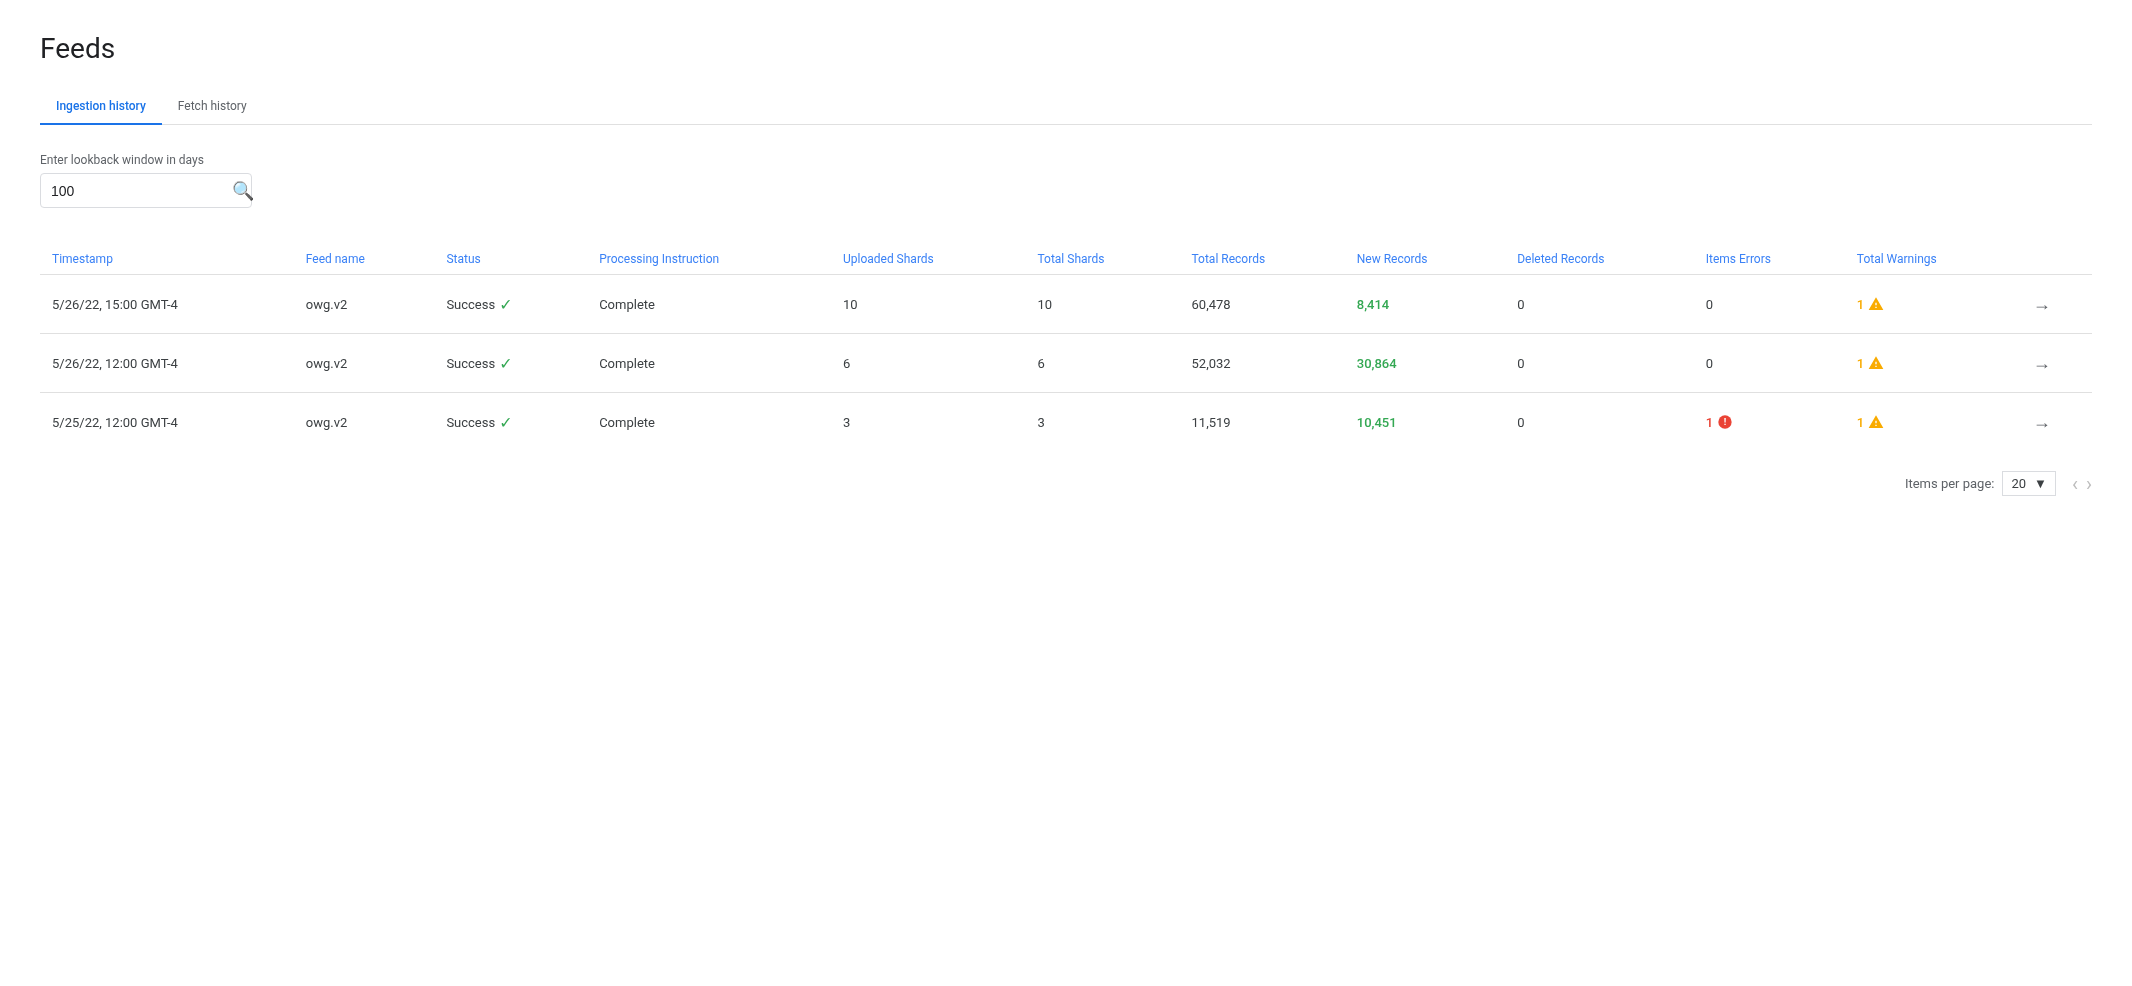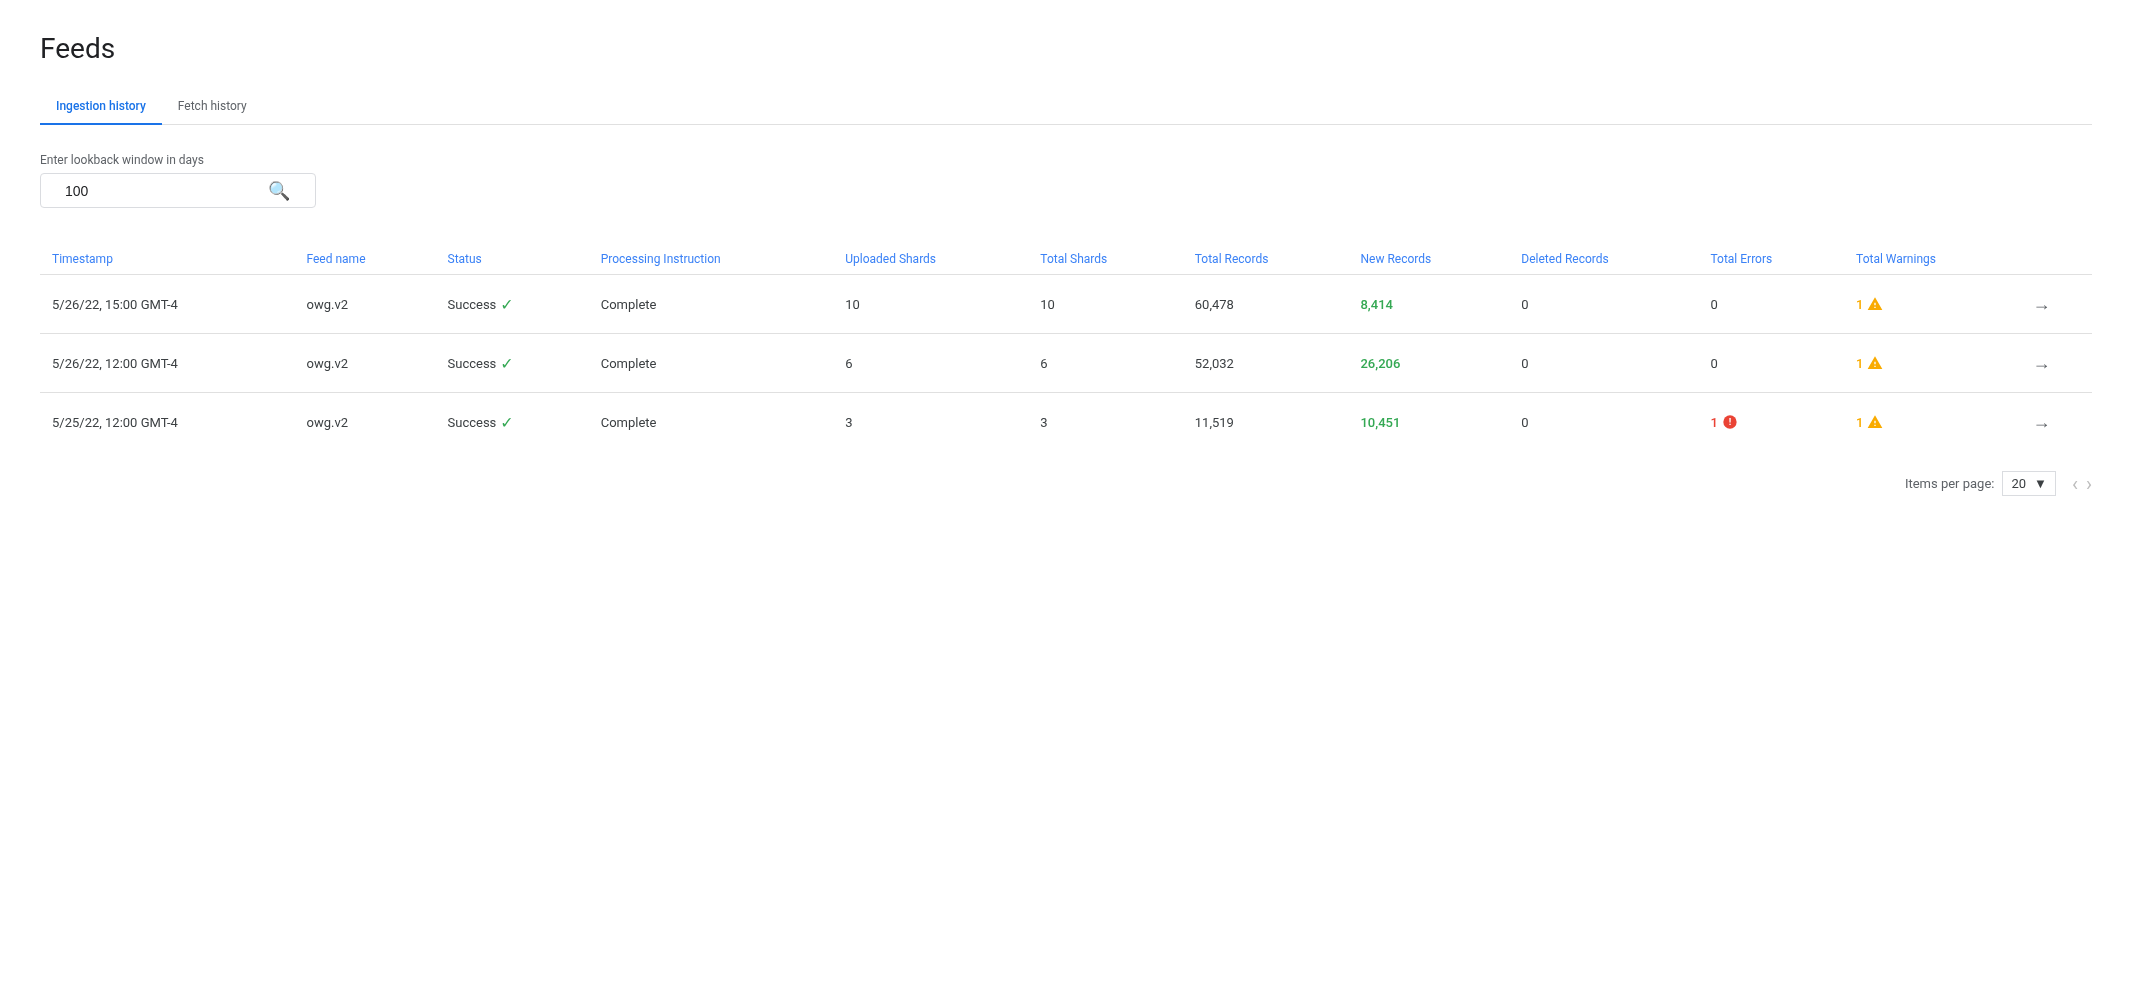--- a/index.html
+++ b/index.html
@@ -38,22 +38,22 @@
     .lookback-label {
       font-size: 12px;
       color: #5f6368;
       margin-bottom: 6px;
     }
     .search-box {
       display: flex;
       align-items: center;
       border: 1px solid #dadce0;
       border-radius: 4px;
-      width: 276px;
-      padding: 6px 24px;
+      width: 212px;
+      padding: 6px 10px;
       margin-bottom: 36px;
     }
     .search-box input {
       border: none;
       outline: none;
       font-size: 14px;
       color: #202124;
       flex: 1;
       background: transparent;
     }
@@ -186,21 +186,21 @@
     <tr>
       <th>Timestamp</th>
       <th>Feed name</th>
       <th>Status</th>
       <th>Processing Instruction</th>
       <th>Uploaded Shards</th>
       <th>Total Shards</th>
       <th>Total Records</th>
       <th>New Records</th>
       <th>Deleted Records</th>
-      <th>Total Errors</th>
+      <th>Items Errors</th>
       <th>Total Warnings</th>
       <th></th>
     </tr>
   </thead>
   <tbody id="table-body">
   <tr>
     <td>5/26/22, 15:00 GMT-4</td>
     <td>owg.v2</td>
     <td>
       <span class="status-success">
@@ -228,21 +228,21 @@
     <td>
       <span class="status-success">
         <span>Success</span>
         <span class="checkmark">✓</span>
       </span>
     </td>
     <td>Complete</td>
     <td>6</td>
     <td>6</td>
     <td>52,032</td>
-    <td><span class="new-records-green">26,206</span></td>
+    <td><span class="new-records-green">30,864</span></td>
     <td>0</td>
     <td><span>0</span></td>
     <td><span class="warning-badge">1 <svg class="warning-icon" viewBox="0 0 24 24" fill="#f9ab00">
               <path d="M1 21h22L12 2 1 21zm12-3h-2v-2h2v2zm0-4h-2v-4h2v4z"></path>
             </svg></span></td>
     <td>
       <span class="arrow-btn">→</span>
     </td>
   </tr>
       <tr>

